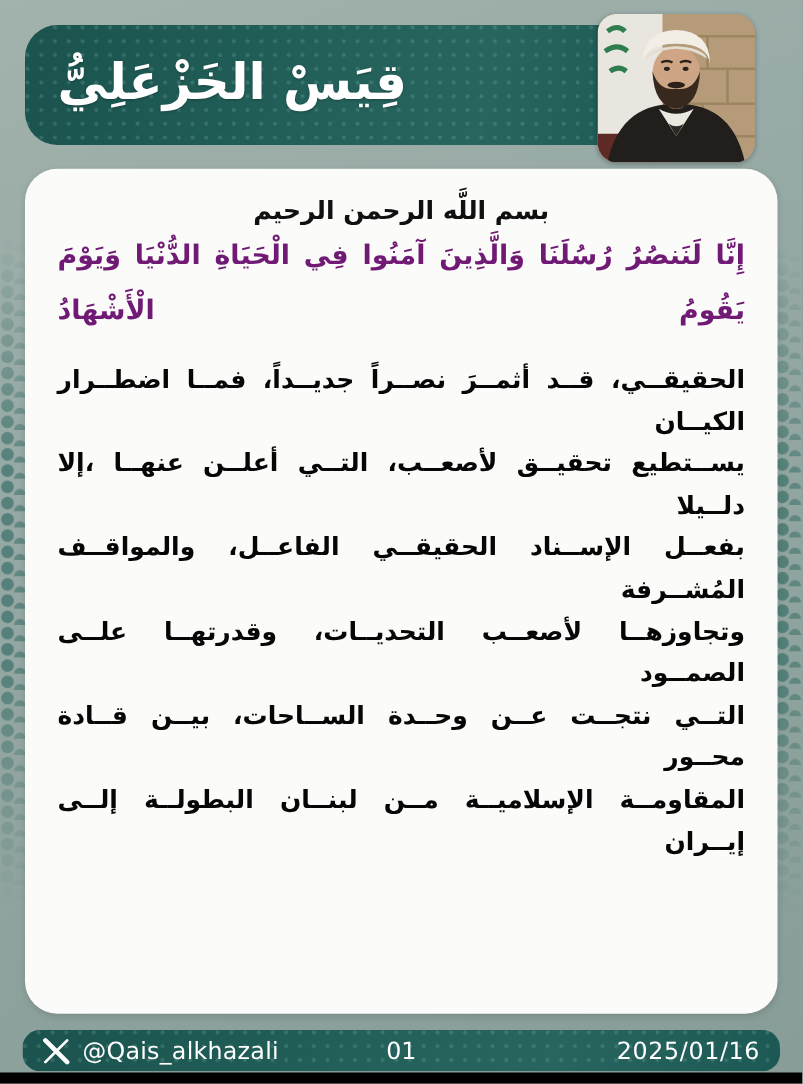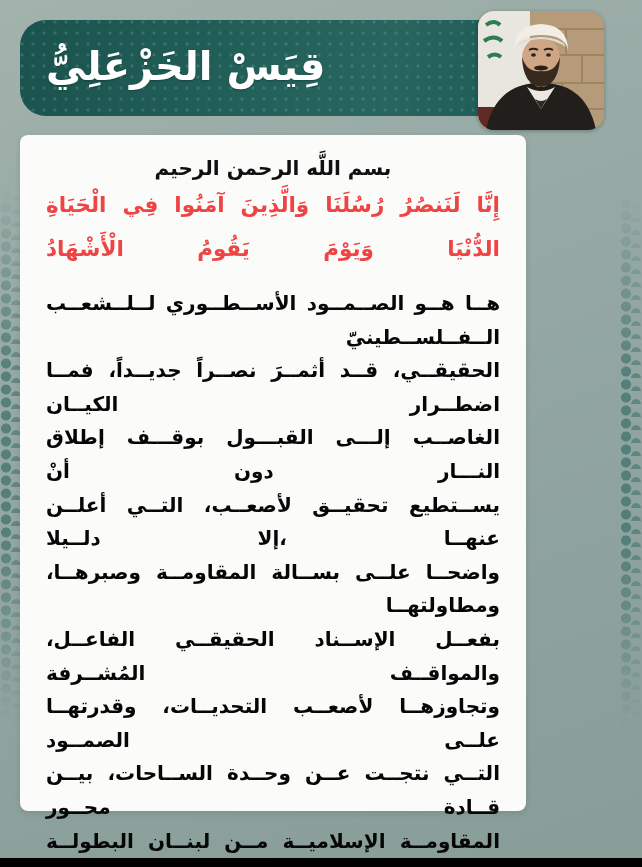--- a/index.html
+++ b/index.html
@@ -36,30 +36,30 @@
     text-shadow:0 1px 2px rgba(0,0,0,.25);white-space:nowrap;
   }
   
   .photo{
     position:absolute;left:478px;top:11px;width:126px;height:119px;
     border-radius:16px;overflow:hidden;box-shadow:0 1px 4px rgba(0,0,0,.3);
   }
   .photo svg{display:block;}
   
   .card{
-    position:absolute;left:20px;top:135px;width:506px;height:676px;
-    background:#fbfbf9;border-radius:8px;box-sizing:border-box;
+    position:absolute;left:20px;top:135px;width:602px;height:676px;
+    background:#fbfbf9;border-radius:26px;box-sizing:border-box;
     padding:18px 26px 0 26px;box-shadow:0 2px 6px rgba(0,0,0,.12);
   }
   .basmala{
     direction:rtl;text-align:center;font-weight:bold;color:#101010;
     font-size:20px;line-height:30px;
   }
   .verse{
-    direction:rtl;font-weight:bold;color:#ef4444;
+    direction:rtl;font-weight:bold;color:#701a75;
     font-size:21.5px;line-height:44px;
     text-align:justify;text-align-last:justify;
   }
   .body-text{margin-top:16px;}
   .bline{
     direction:rtl;font-weight:bold;color:#060606;
     font-size:20px;line-height:33.6px;
     text-align:justify;text-align-last:justify;
   }
   
@@ -108,28 +108,36 @@
       <path d="M36 40 Q36 14 63 13 Q90 14 90 40 Q88 24 63 24 Q38 24 36 40 Z" fill="#f2eee5"></path>
       <path d="M38 36 Q63 20 88 36 Q84 27 63 26 Q42 27 38 36 Z" fill="#e3ded2"></path>
     </svg>
   </div>
 
   <main class="card">
     <div class="basmala">بسم اللَّه الرحمن الرحيم</div>
     <div class="verse">إِنَّا لَنَنصُرُ رُسُلَنَا وَالَّذِينَ آمَنُوا فِي الْحَيَاةِ الدُّنْيَا وَيَوْمَ يَقُومُ الْأَشْهَادُ</div>
 
     <div class="body-text">
-      <div class="bline">هــا هــو الصــمــود الأســطــوري لــلــشعــب الــفــلســطينيّ</div>
       <div class="bline">الحقيقــي، قــد أثمــرَ نصــراً جديــداً، فمــا اضطــرار الكيــان</div>
-      <div class="bline">الغاصــب إلـــى القبـــول بوقـــف إطلاق النـــار دون أنْ</div>
       <div class="bline">يســتطيع تحقيــق لأصعــب، التــي أعلــن عنهــا ،إلا دلــيلا</div>
-      <div class="bline">واضحــا علــى بســالة المقاومــة وصبرهــا، ومطاولتهــا</div>
       <div class="bline">بفعــل الإســناد الحقيقــي الفاعــل، والمواقــف المُشــرفة</div>
       <div class="bline">وتجاوزهــا لأصعــب التحديــات، وقدرتهــا علــى الصمــود</div>
       <div class="bline">التــي نتجــت عــن وحــدة الســاحات، بيــن قــادة محــور</div>
       <div class="bline">المقاومــة الإسلاميــة مــن لبنــان البطولــة إلــى إيــران</div>
 
     </div>
   </main>
 
+  <footer class="band footer-band">
+    <span class="x-icon">
+      <svg width="22" height="22" viewBox="0 0 24 24">
+        <path d="M2.5 2.5 L21.5 21.5" stroke="#fff" stroke-width="4" stroke-linecap="round"></path>
+        <path d="M21.5 2.5 L2.5 21.5" stroke="#fff" stroke-width="2.4" stroke-linecap="round"></path>
+      </svg>
+    </span>
+    <span class="handle">@Qais_alkhazali</span>
+    <span class="page-num">01</span>
+    <span class="date">2025/01/16</span>
+  </footer>
 
   <div class="bottom-strip"></div>
 </div>
 
 </body></html>

